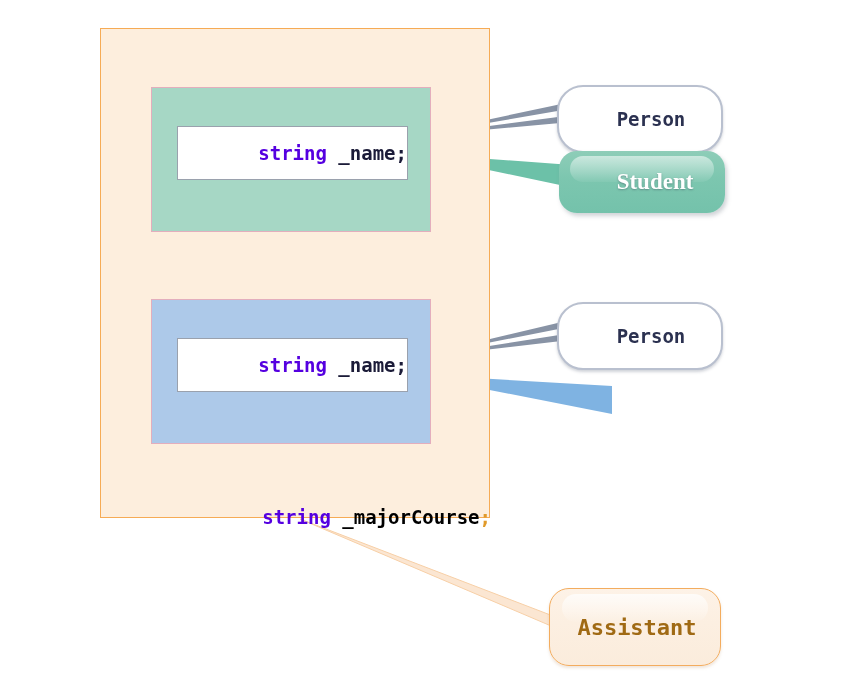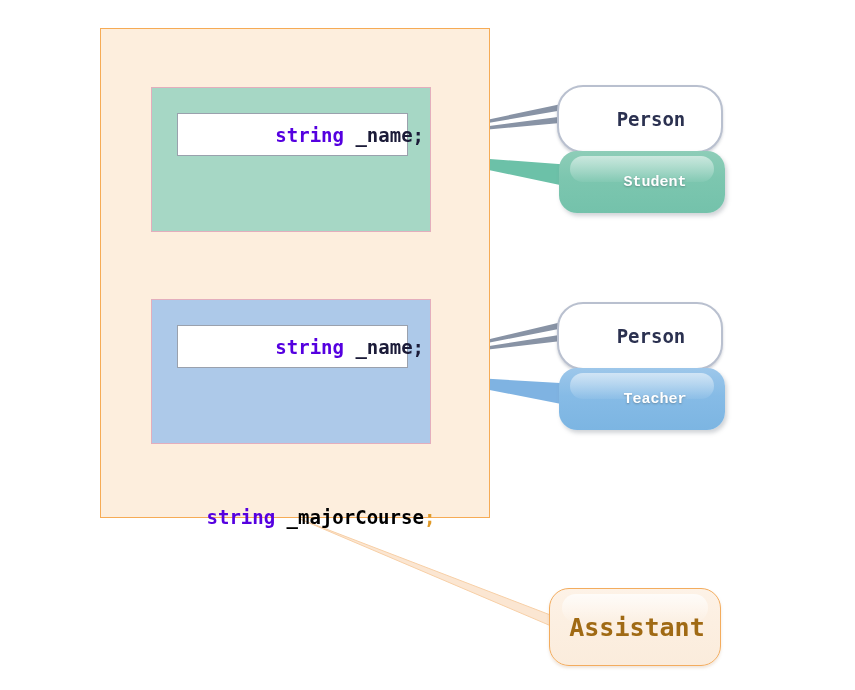--- a/index.html
+++ b/index.html
@@ -61,29 +61,29 @@
     top: 298px;
     width: 280px;
     height: 145px;
     background: #adc9e9;
   }
 
   
   .member-box {
     position: absolute;
     left: 25px;
-    top: 25px;
+    top: 38px;
     width: 231px;
-    height: 43px;
+    height: 54px;
     background: #ffffff;
     border: 1px solid #9aa1ad;
     box-sizing: border-box;
     display: flex;
     align-items: center;
-    justify-content: center;
+    justify-content: flex-end;
   }
 
   
   .code {
     font-family: "DejaVu Sans Mono", "Liberation Mono", monospace;
     font-size: 19px;
     font-weight: bold;
     letter-spacing: 0px;
     white-space: pre;
   }
@@ -97,24 +97,24 @@
   .member-second {
     position: absolute;
     left: 0;
     top: 92px;
     width: 280px;
     text-align: center;
   }
 
   .outer-member {
     position: absolute;
-    left: 8px;
+    left: 0;
     top: 455px;
     width: 390px;
-    text-align: left;
+    text-align: right;
     padding-left: 6px;
     box-sizing: border-box;
   }
 
   
   .bubble {
     position: absolute;
     box-sizing: border-box;
     display: flex;
     align-items: center;
@@ -153,22 +153,22 @@
     left: 11px;
     top: 5px;
     width: 144px;
     height: 26px;
     border-radius: 14px;
     background: linear-gradient(to bottom, rgba(255,255,255,0.55), rgba(255,255,255,0.06));
     pointer-events: none;
   }
   .bubble-solid .bubble-label {
     position: relative;
-    font-family: Liberation Mono, monospace;
-    font-size: 15px;
+    font-family: Liberation Serif, serif;
+    font-size: 23px;
     font-weight: bold;
     color: #ffffff;
     text-shadow: 0 1px 2px rgba(60,80,90,0.45);
     padding-left: 26px;
   }
   .bubble-student {
     left: 559px; top: 151px;
     background: linear-gradient(to bottom, #8ecdb8 0%, #7cc6af 45%, #74c2ab 100%);
   }
   .bubble-teacher {
@@ -198,21 +198,21 @@
     top: 5px;
     width: 146px;
     height: 28px;
     border-radius: 14px;
     background: linear-gradient(to bottom, rgba(255,255,255,0.75), rgba(255,255,255,0.05));
     pointer-events: none;
   }
   .bubble-assistant .bubble-label {
     position: relative;
     font-family: "DejaVu Sans Mono", "Liberation Mono", monospace;
-    font-size: 25px;
+    font-size: 22px;
     font-weight: bold;
     color: #a06a14;
     padding-left: 4px;
   }
 </style>
 </head>
 <body>
 
 <div id="stage">
 
@@ -262,23 +262,19 @@
 
   <div class="bubble bubble-solid bubble-student">
     <span class="gloss"></span>
     <span class="bubble-label">Student</span>
   </div>
 
   <div class="bubble bubble-person p2">
     <span class="bubble-label">Person</span>
   </div>
 
-  <div class="bubble bubble-solid bubble-teacher">
-    <span class="gloss"></span>
-    <span class="bubble-label">Teacher</span>
-  </div>
 
   <div class="bubble-assistant">
     <span class="gloss2"></span>
     <span class="bubble-label">Assistant</span>
   </div>
 
 </div>
 
 </body></html>

